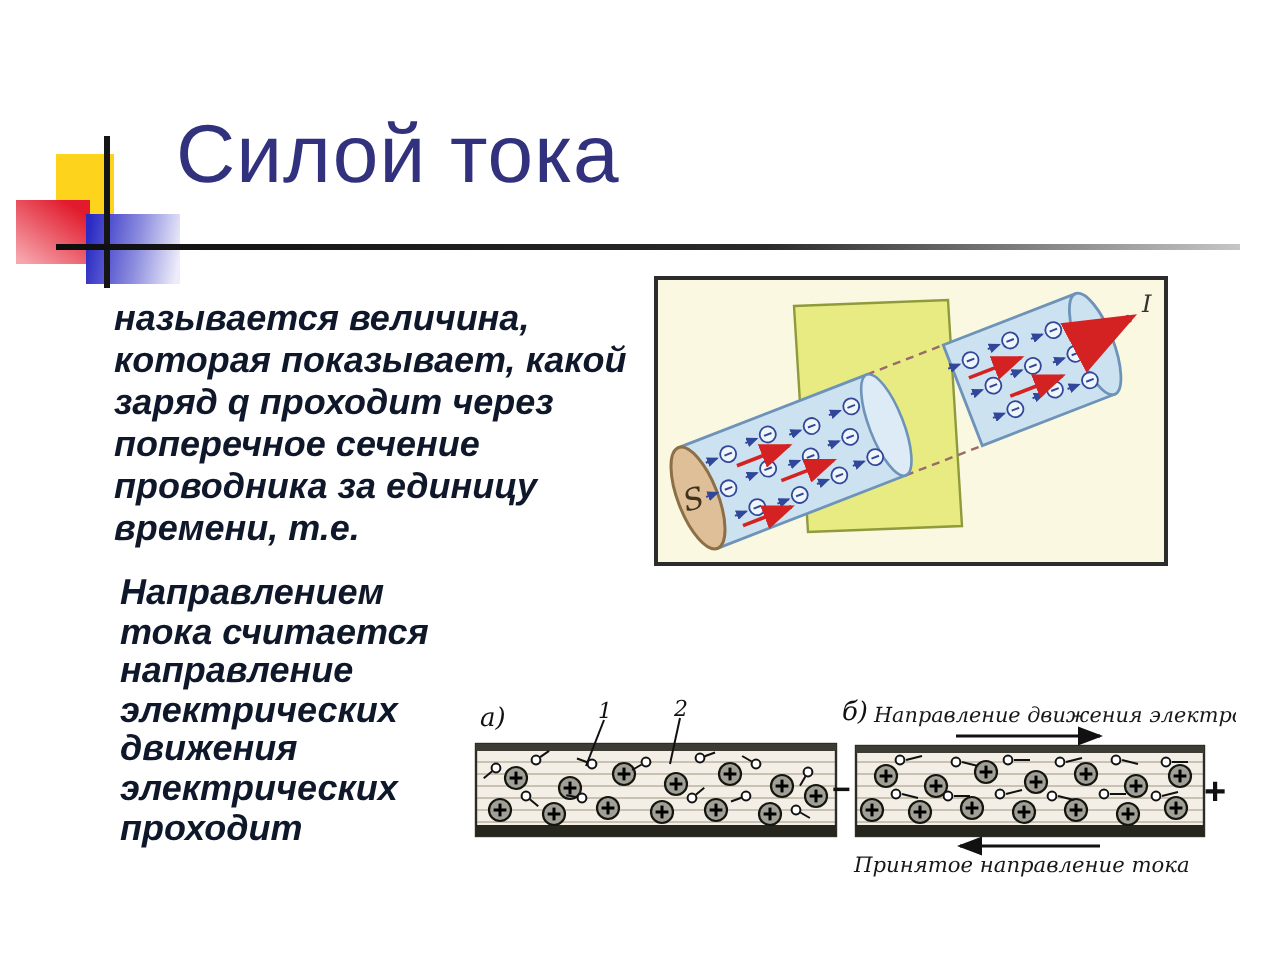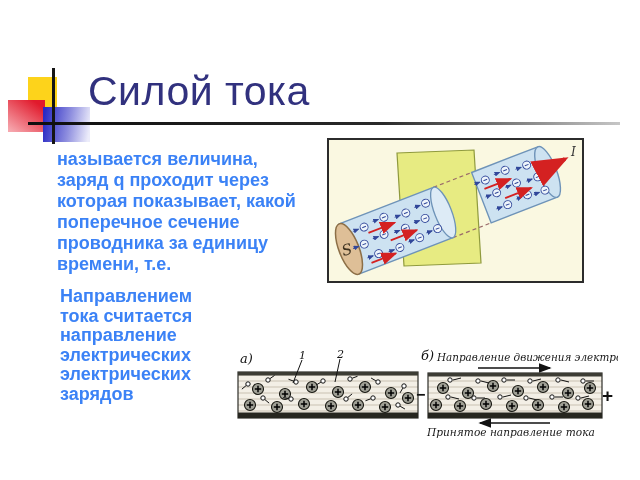--- a/index.html
+++ b/index.html
@@ -8,23 +8,23 @@
   
   .sq{position:absolute;}
   .sq-yellow{left:28px;top:77px;width:29px;height:31px;background:#fdd31b;}
   .sq-red{left:8px;top:100px;width:37px;height:32px;
           background:linear-gradient(215deg,#e11a2c 15%,#f6a7ae 95%);}
   .sq-blue{left:43px;top:107px;width:47px;height:35px;
            background:linear-gradient(100deg,#2a2ac4 5%,#8f8fdf 55%,#ececfa 95%);}
   .vline{left:52px;top:68px;width:3px;height:76px;background:#151515;}
   .hline{left:28px;top:122px;width:592px;height:3px;
          background:linear-gradient(to right,#0e0e0e 0%,#2a2a2a 60%,#c6c6c6 100%);}
-  .title{position:absolute;left:88px;top:71px;font-size:41px;line-height:1;
+  .title{position:absolute;left:88px;top:57px;font-size:41px;line-height:1;
          color:#31317e;letter-spacing:.5px;white-space:nowrap;}
-  .para{position:absolute;font-weight:700;color:#3b82f6;}
+  .para{position:absolute;font-weight:700;color:#0f172a;font-style:italic;}
   .para div,.para span{white-space:nowrap;}
   .p1{left:57px;top:149px;width:256px;font-size:18px;line-height:21px;}
   .p1 .row{display:flex;justify-content:space-between;flex-direction:column;}
   .p2{left:60px;top:287px;font-size:18px;line-height:19.6px;}
   .fig1{position:absolute;left:327px;top:138px;width:253px;height:141px;
         border:2px solid #2c2c2c;background:#faf8e1;}
   .fig2{position:absolute;left:228px;top:342px;width:390px;height:100px;}
   svg{display:block;}
 </style>
 </head>
@@ -35,36 +35,37 @@
   <div class="sq sq-yellow"></div>
   <div class="sq sq-red"></div>
   <div class="sq sq-blue"></div>
   <div class="sq vline"></div>
   <div class="sq hline"></div>
 
   <div class="title">Силой тока</div>
 
   <div class="para p1">
     <div>называется величина,</div>
+    <div>которая показывает, какой</div>
     <div>заряд q проходит через</div>
-    <div>которая показывает, какой</div>
     <div>поперечное сечение</div>
     <div>проводника за единицу</div>
     <div class="row">
       <span>времени, т.е.</span>
     </div>
   </div>
 
   <div class="para p2">
     <div>Направлением</div>
     <div>тока считается</div>
     <div>направление</div>
     <div>электрических</div>
+    <div>движения</div>
     <div>электрических</div>
-    <div>зарядов</div>
+    <div>проходит</div>
   </div>
 
   <div class="fig1">
     <svg width="253" height="141" viewBox="0 0 253 141">
       <defs>
         <marker id="mRed" markerWidth="9" markerHeight="7" refX="8" refY="3.5" orient="auto">
           <path d="M0,0 L9,3.5 L0,7 z" fill="#d42121"></path>
         </marker>
         <marker id="mBlue" markerWidth="6" markerHeight="5" refX="5" refY="2.5" orient="auto">
           <path d="M0,0 L6,2.5 L0,5 z" fill="#31479a"></path>

